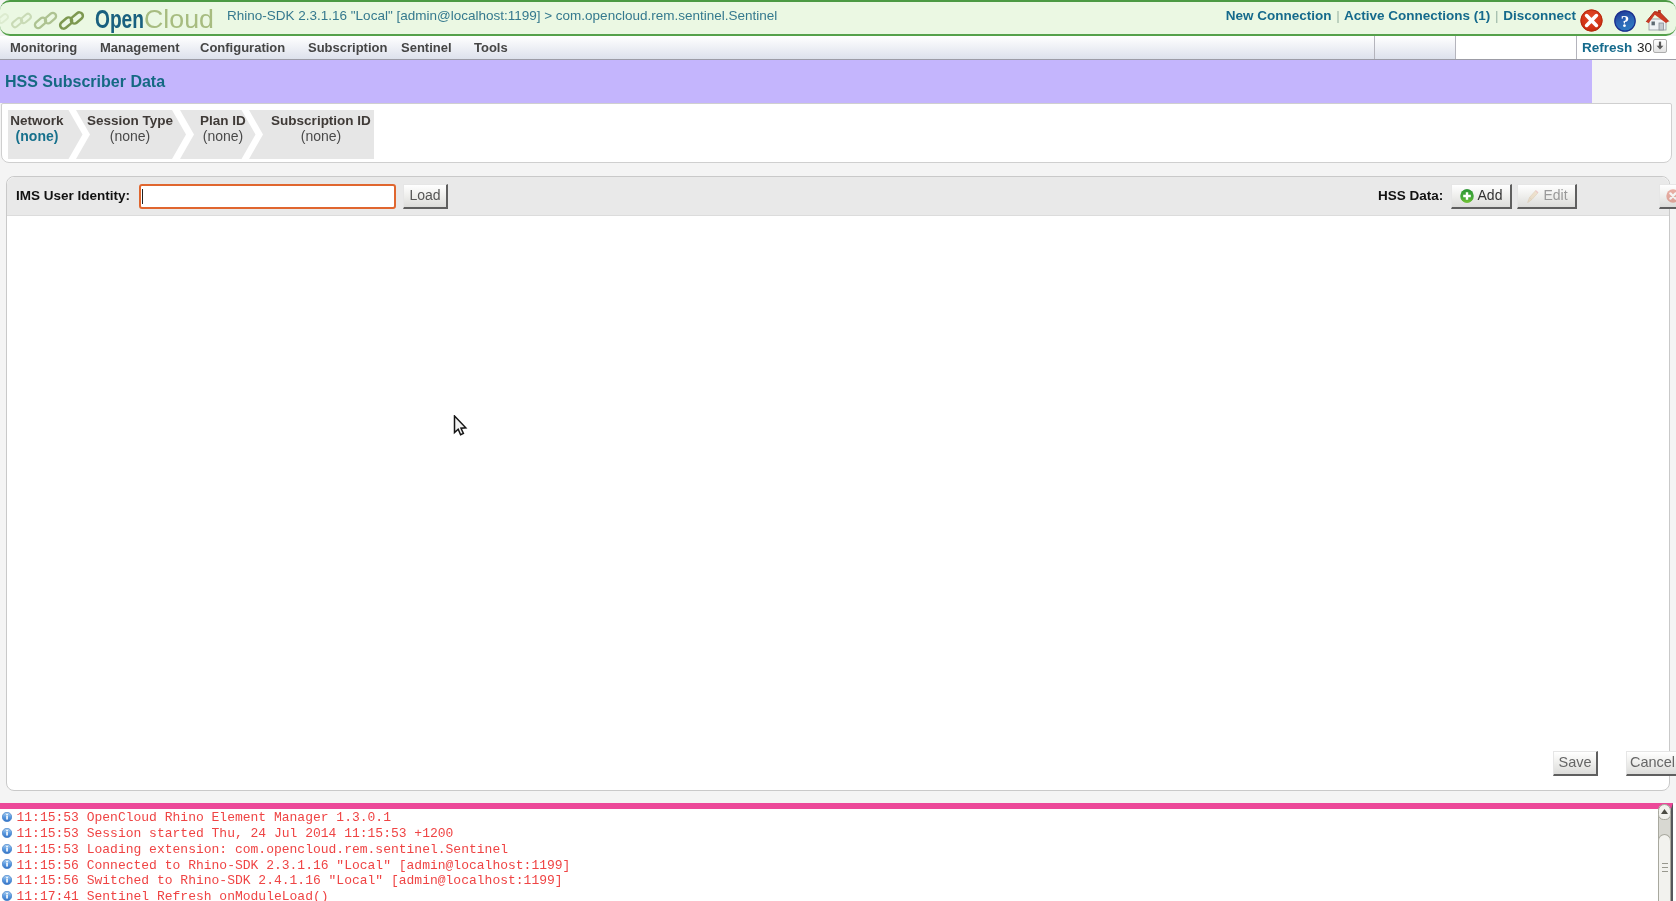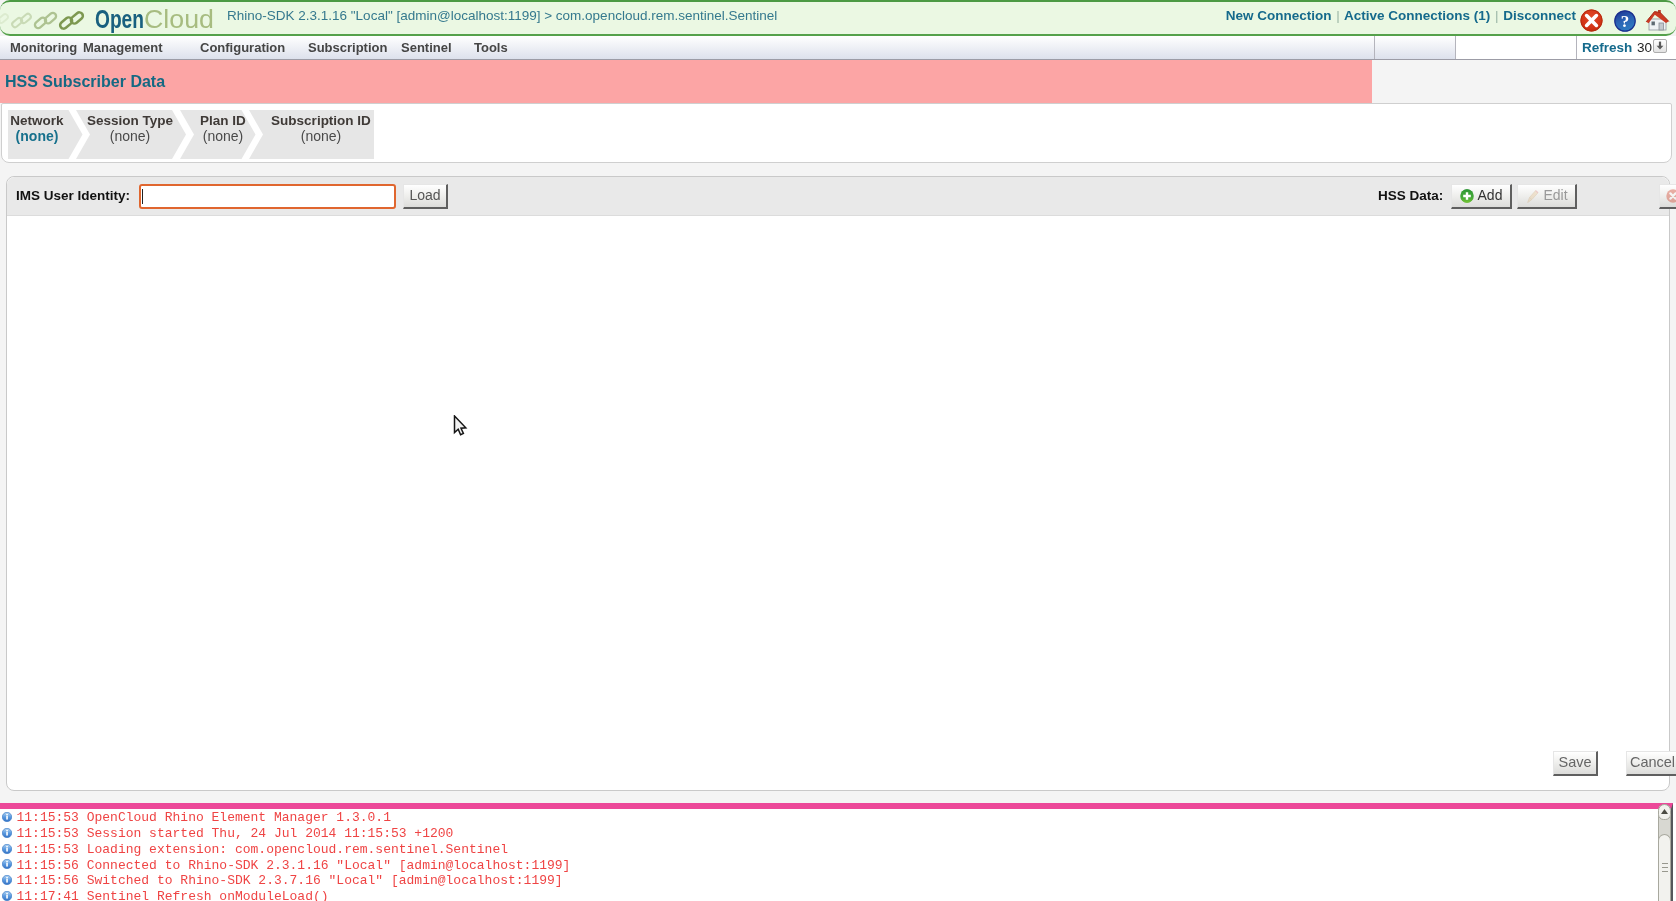--- a/index.html
+++ b/index.html
@@ -13,21 +13,21 @@
 #toplinks .sep{color:#9ab6a6;font-weight:normal;padding:0 1px;}
 
 #menubar{position:absolute;left:0;top:36px;width:1676px;height:24px;background:linear-gradient(#ffffff,#dde1ec);border-bottom:1px solid #9c9ca6;box-sizing:border-box;}
 .mitem{position:absolute;top:4px;font-size:13px;font-weight:bold;color:#454545;}
 .msep{position:absolute;top:0;width:1px;height:23px;background:#b4b4bc;}
 #mwhite{position:absolute;left:1456px;top:0px;width:220px;height:23px;background:#ffffff;}
 #refresh{position:absolute;left:1582px;top:4px;font-size:13.5px;font-weight:bold;color:#156a8c;}
 #r30{position:absolute;left:1637px;top:4px;font-size:13.5px;color:#222;}
 #rdrop{position:absolute;left:1653px;top:3px;width:14px;height:14px;background:linear-gradient(#ffffff,#e2e2e2);border:1px solid #adadad;border-radius:2px;box-sizing:border-box;padding-top:0px;}
 
-#headstrip{position:absolute;left:0;top:60px;width:1372px;height:43px;background:#fca5a5;}
+#headstrip{position:absolute;left:0;top:60px;width:1592px;height:43px;background:#c4b5fd;}
 #h1{position:absolute;left:5px;top:13px;font-size:16px;font-weight:bold;color:#156983;}
 
 #tabpanel{position:absolute;left:1px;top:103px;width:1671px;height:60px;background:#ffffff;border:1px solid #cfcfcf;border-radius:2px 2px 8px 8px;box-sizing:border-box;text-align:center;}
 
 #mainpanel{position:absolute;left:6px;top:176px;width:1664px;height:615px;background:#ffffff;border:1px solid #c9c9c9;border-radius:8px;box-sizing:border-box;}
 #phead{position:absolute;left:0;top:0;width:100%;height:39px;background:#e9e9e9;border-bottom:1px solid #dcdcdc;border-radius:8px 8px 0 0;box-sizing:border-box;}
 #imslabel{position:absolute;left:9px;top:11px;font-size:13.5px;font-weight:bold;color:#111;}
 #imsinput{position:absolute;left:132px;top:7px;width:257px;height:25px;background:#fff;border:2px solid #e0662f;border-radius:3px;box-sizing:border-box;}
 #caret{position:absolute;left:1px;top:3px;width:1.3px;height:15px;background:#222;}
 .btn{position:absolute;background:linear-gradient(#ffffff,#f0f0ee 45%,#dcdcda);border-style:solid;border-color:#e6e6e6 #5f5f5f #5f5f5f #e6e6e6;border-width:1px 2px 2px 1px;box-sizing:border-box;font-size:14px;color:#444;text-align:center;font-family:"Liberation Sans",sans-serif;}
@@ -103,21 +103,21 @@
     <rect x="4" y="11" width="17" height="11" fill="#f0f2f4" stroke="#9aa0a6" stroke-width="0.9"></rect>
     <path d="M2.5 20 L2.5 13 L10 5" fill="none" stroke="#d8dade" stroke-width="0"></path>
     <path d="M1.2 13.8 L9.5 3.6 L15 4.6 L23.8 13.2 L21 15 L9.8 6.8 L3.6 15.2 Z" fill="#cc3a24"></path>
     <path d="M1.2 13.8 L9.5 3.6 L15.2 4.5 L23.8 13.4" fill="none" stroke="#a62c18" stroke-width="1"></path>
     <rect x="6.5" y="13.5" width="3.4" height="3.8" fill="#5f6a72"></rect>
     <rect x="14" y="15" width="4.4" height="7" fill="#c3c9ce" stroke="#8a9096" stroke-width="0.8"></rect>
   </svg>
 </div>
 <div id="menubar">
   <div class="mitem" style="left:10px">Monitoring</div>
-  <div class="mitem" style="left:83px">Management</div>
+  <div class="mitem" style="left:100px">Management</div>
   <div class="mitem" style="left:200px">Configuration</div>
   <div class="mitem" style="left:308px">Subscription</div>
   <div class="mitem" style="left:401px">Sentinel</div>
   <div class="mitem" style="left:474px">Tools</div>
   <div class="msep" style="left:1374px"></div>
   <div class="msep" style="left:1455px"></div>
   <div id="mwhite"></div>
   <div class="msep" style="left:1576px"></div>
   <div id="refresh">Refresh</div>
   <div id="r30">30</div>
@@ -197,21 +197,21 @@
     </svg><div class="logline" style="top:32.70px">11:15:53 Loading extension: com.opencloud.rem.sentinel.Sentinel</div>
 <svg class="loginfo" width="10" height="10" viewBox="0 0 13 13" style="top:50.35px">
       <circle cx="6.5" cy="6.5" r="6.1" fill="url(#ib)" stroke="#3d7dc8" stroke-width="0.9"></circle>
       <rect x="5.5" y="5.2" width="2.1" height="4.6" fill="#fff"></rect>
       <rect x="5.5" y="2.5" width="2.1" height="2" fill="#fff"></rect>
     </svg><div class="logline" style="top:48.55px">11:15:56 Connected to Rhino-SDK 2.3.1.16 "Local" [admin@localhost:1199]</div>
 <svg class="loginfo" width="10" height="10" viewBox="0 0 13 13" style="top:66.20px">
       <circle cx="6.5" cy="6.5" r="6.1" fill="url(#ib)" stroke="#3d7dc8" stroke-width="0.9"></circle>
       <rect x="5.5" y="5.2" width="2.1" height="4.6" fill="#fff"></rect>
       <rect x="5.5" y="2.5" width="2.1" height="2" fill="#fff"></rect>
-    </svg><div class="logline" style="top:64.40px">11:15:56 Switched to Rhino-SDK 2.3.7.16 "Local" [admin@localhost:1199]</div>
+    </svg><div class="logline" style="top:64.40px">11:15:56 Switched to Rhino-SDK 2.4.1.16 "Local" [admin@localhost:1199]</div>
 <svg class="loginfo" width="10" height="10" viewBox="0 0 13 13" style="top:82.05px">
       <circle cx="6.5" cy="6.5" r="6.1" fill="url(#ib)" stroke="#3d7dc8" stroke-width="0.9"></circle>
       <rect x="5.5" y="5.2" width="2.1" height="4.6" fill="#fff"></rect>
       <rect x="5.5" y="2.5" width="2.1" height="2" fill="#fff"></rect>
     </svg><div class="logline" style="top:80.25px">11:17:41 Sentinel Refresh onModuleLoad()</div>
 <svg id="defsvg" width="0" height="0">
       <defs>
         <linearGradient id="gg" x1="0" y1="0" x2="0" y2="1">
           <stop offset="0" stop-color="#2a9235"></stop>
           <stop offset="0.5" stop-color="#44ad2e" stop-opacity="0.3"></stop>

